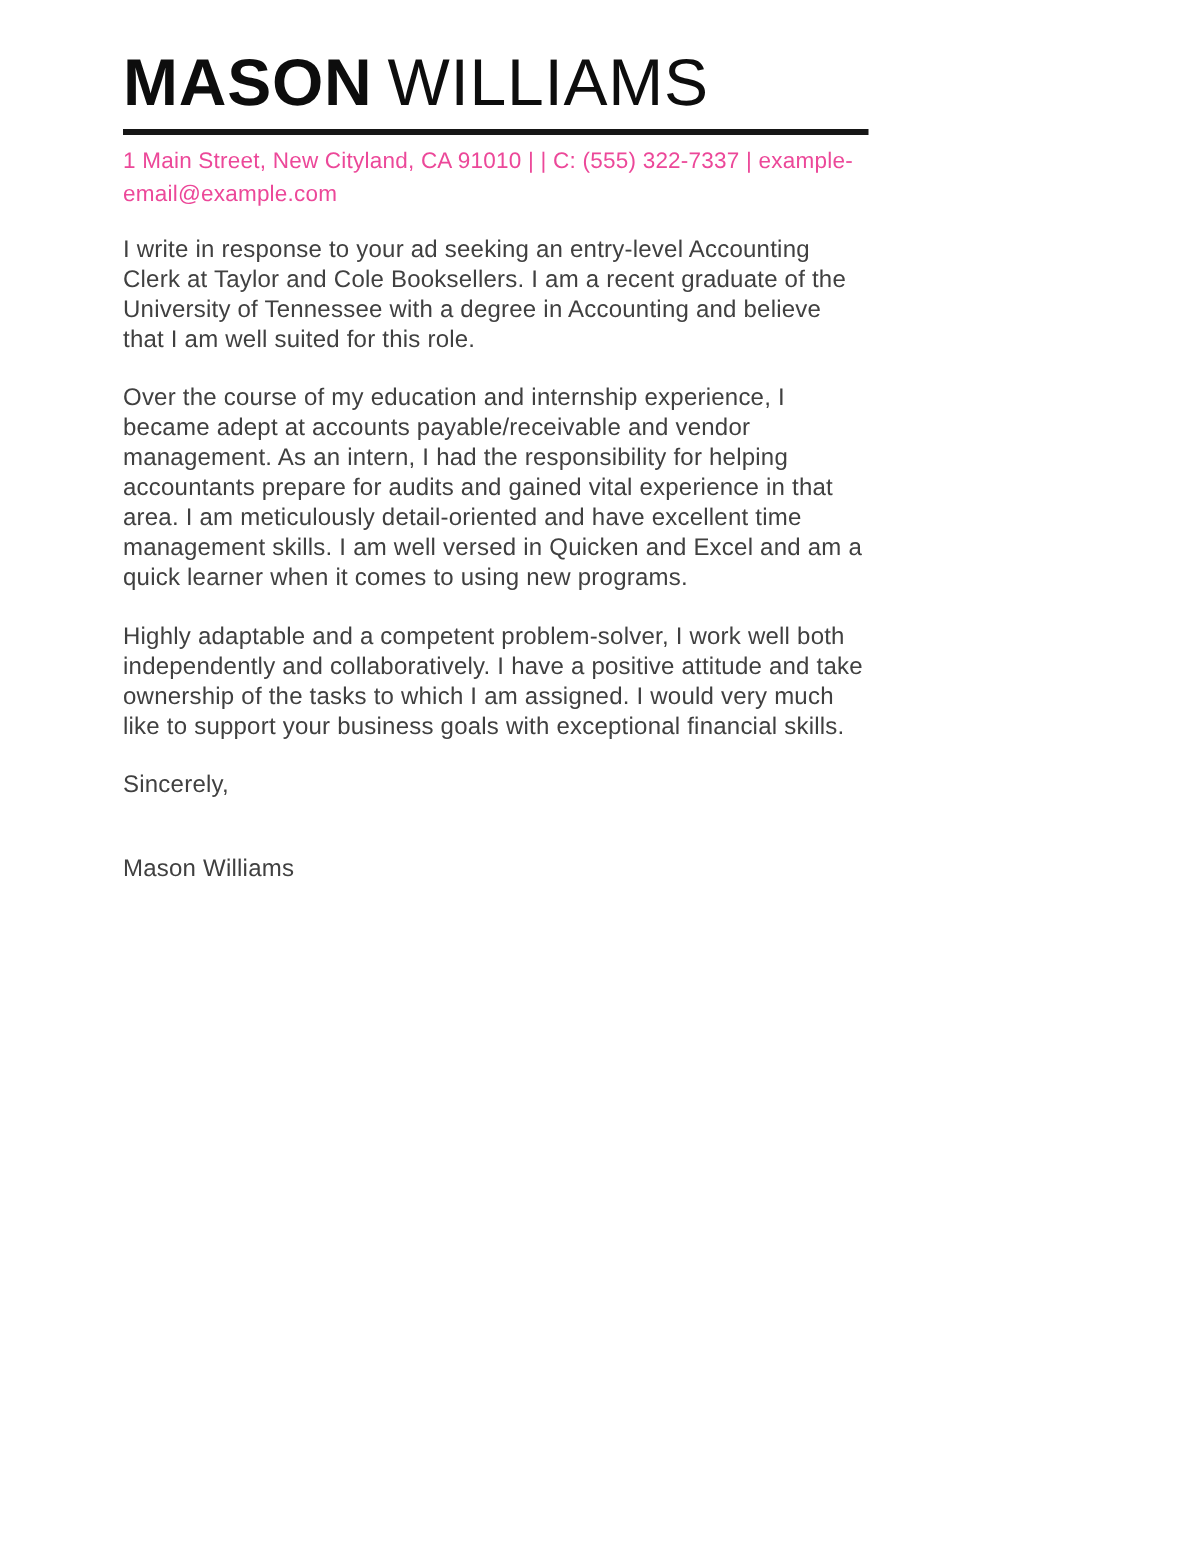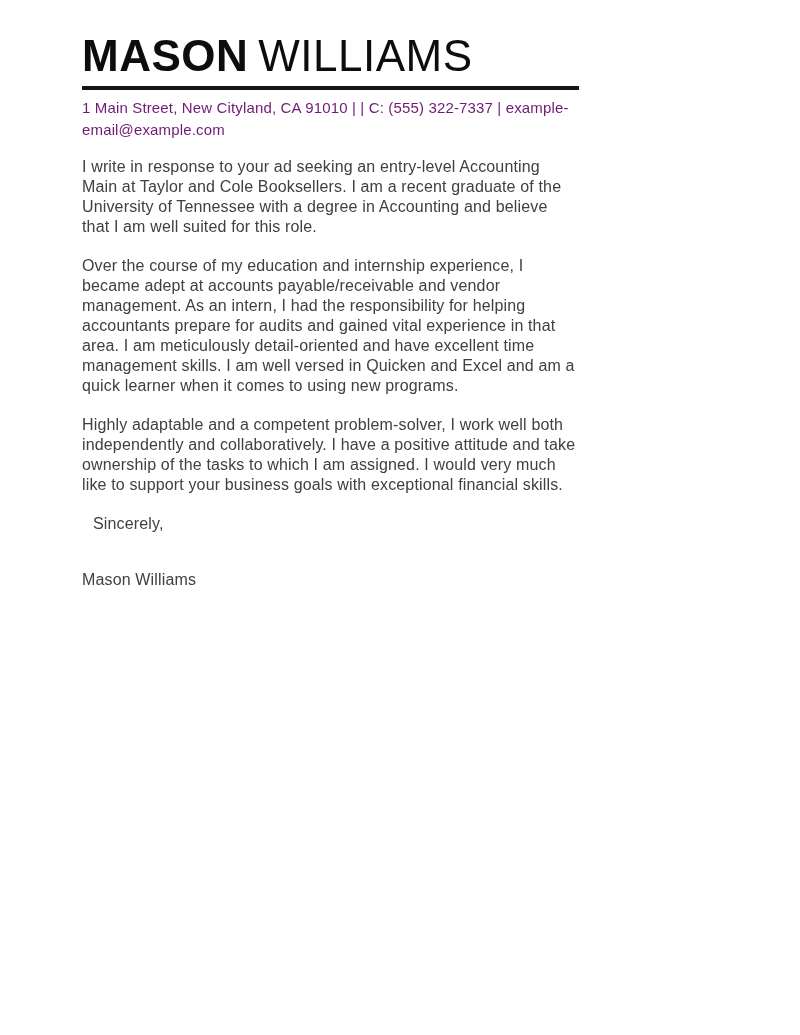--- a/index.html
+++ b/index.html
@@ -39,57 +39,57 @@
     background: #161616;
     margin-top: 8px;
     width: 100%;
   }
   .contact {
     margin: 7px 0 16px 0;
     max-width: 555px;
     font-size: 15px;
     line-height: 22px;
     letter-spacing: 0.15px;
-    color: #701a75;
+    color: #ec4899;
   }
   
   .letter-body {
     margin-top: 8px;
     max-width: 645px;
     font-size: 16px;
     line-height: 20px;
     letter-spacing: 0.15px;
   }
   .salutation {
     margin: 0 0 12px 0;
   }
   .para {
     margin: 0 0 19px 0;
   }
   .closing {
-    margin: 11px;
+    margin: 0;
   }
   .signature {
     margin: 36px 0 0 0;
   }
 </style>
 </head>
 <body>
 
 <div class="page">
 
   <header>
     <h1 class="name-heading"><span class="name-first">MASON</span><span class="name-last">WILLIAMS</span></h1>
     <div class="header-rule"></div>
     <p class="contact">1 Main Street, New Cityland, CA 91010 | | C: (555) 322-7337 | example-email@example.com</p>
   </header>
 
   <main class="letter-body">
 
-    <p class="para">I write in response to your ad seeking an entry-level Accounting Main at Taylor and Cole Booksellers. I am a recent graduate of the University of Tennessee with a degree in Accounting and believe that I am well suited for this role.</p>
+    <p class="para">I write in response to your ad seeking an entry-level Accounting Clerk at Taylor and Cole Booksellers. I am a recent graduate of the University of Tennessee with a degree in Accounting and believe that I am well suited for this role.</p>
 
     <p class="para">Over the course of my education and internship experience, I became adept at accounts payable/receivable and vendor management. As an intern, I had the responsibility for helping accountants prepare for audits and gained vital experience in that area. I am meticulously detail-oriented and have excellent time management skills. I am well versed in Quicken and Excel and am a quick learner when it comes to using new programs.</p>
 
     <p class="para">Highly adaptable and a competent problem-solver, I work well both independently and collaboratively. I have a positive attitude and take ownership of the tasks to which I am assigned. I would very much like to support your business goals with exceptional financial skills.</p>
 
 
     <p class="closing">Sincerely,</p>
 
     <p class="signature">Mason Williams</p>
   </main>

